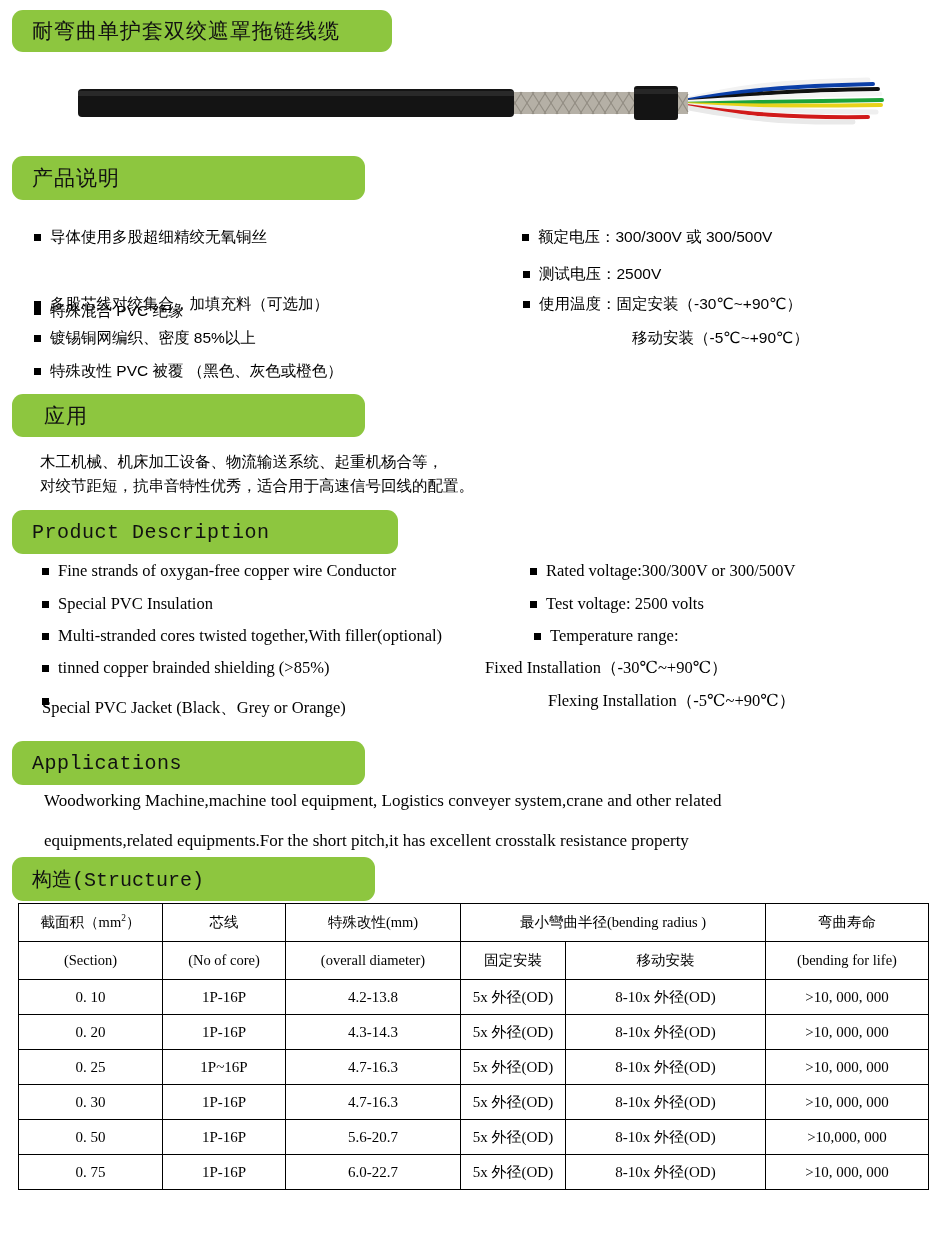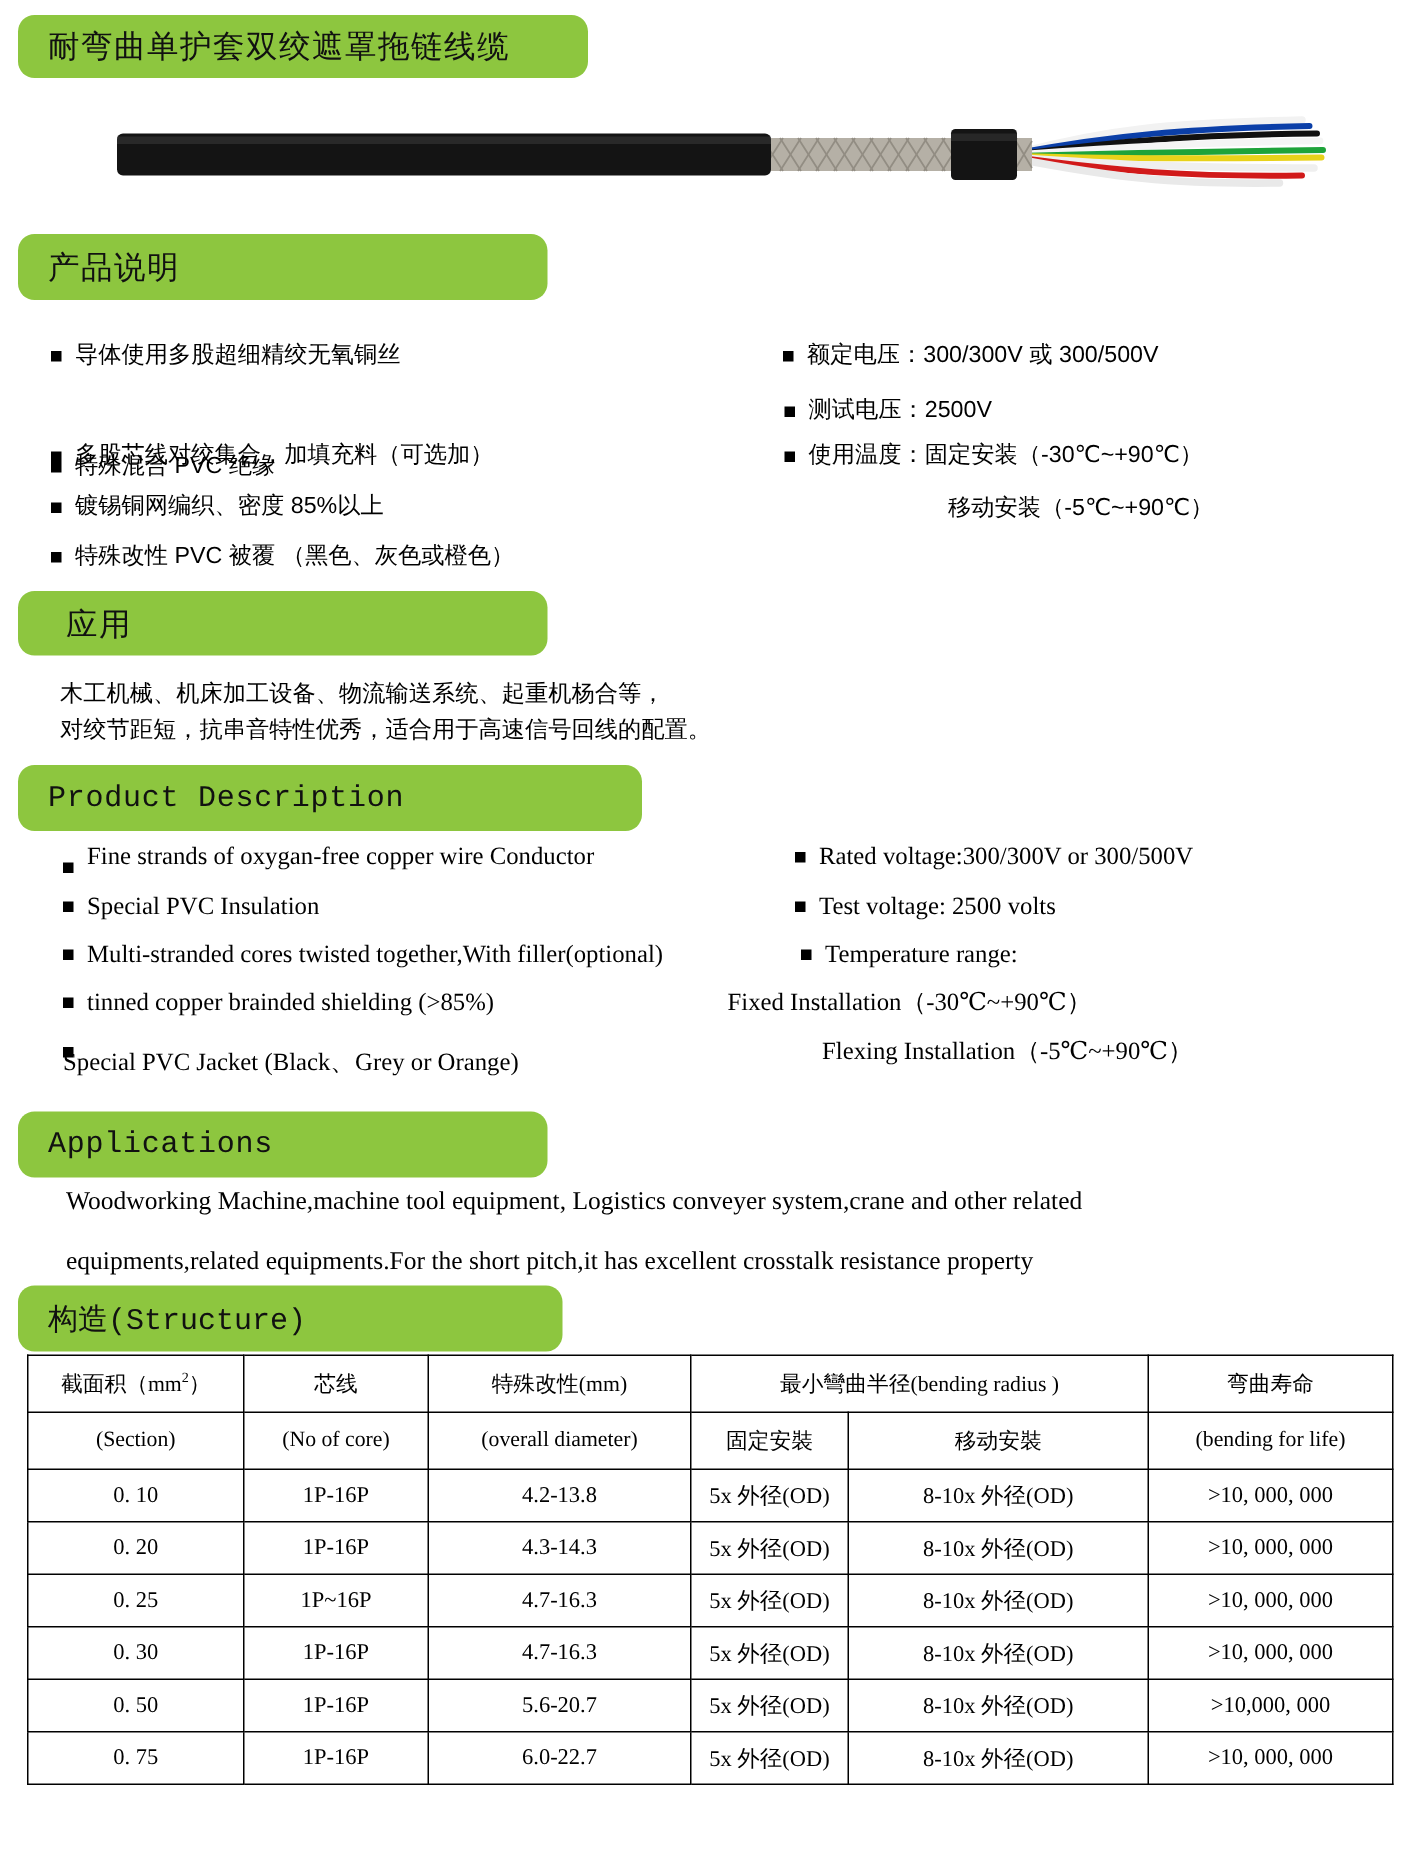--- a/index.html
+++ b/index.html
@@ -202,25 +202,25 @@
   <span class="bullet-text-cn">使用温度：固定安装（-30℃~+90℃）</span>
 </div>
 <div class="plain-cn" style="left:632px; top:328px;">移动安装（-5℃~+90℃）</div>
 
 <div class="banner banner-cn" style="left:12px; top:394px; width:353px; height:43px; padding-left:32px;">
   <span class="banner-label">应用</span>
 </div>
 <div class="plain-cn" style="left:40px; top:452px;">木工机械、机床加工设备、物流输送系统、起重机杨合等，</div>
 <div class="plain-cn" style="left:40px; top:476px;">对绞节距短，抗串音特性优秀，适合用于高速信号回线的配置。</div>
 
-<div class="banner banner-en" style="left:12px; top:510px; width:416px; height:44px; padding-left:20px;">
+<div class="banner banner-en" style="left:12px; top:510px; width:386px; height:44px; padding-left:20px;">
   <span class="banner-label">Product Description</span>
 </div>
 
-<div class="bullet-row" style="left:42px; top:561px;align-items:center;">
+<div class="bullet-row" style="left:42px; top:561px;">
   <span class="bullet-mark"></span>
   <span class="bullet-text-en">Fine strands of oxygan-free copper wire Conductor</span>
 </div>
 <div class="bullet-row" style="left:42px; top:594px;">
   <span class="bullet-mark"></span>
   <span class="bullet-text-en">Special PVC Insulation</span>
 </div>
 <div class="bullet-row" style="left:42px; top:626px;">
   <span class="bullet-mark"></span>
   <span class="bullet-text-en">Multi-stranded cores twisted together,With filler(optional)</span>

